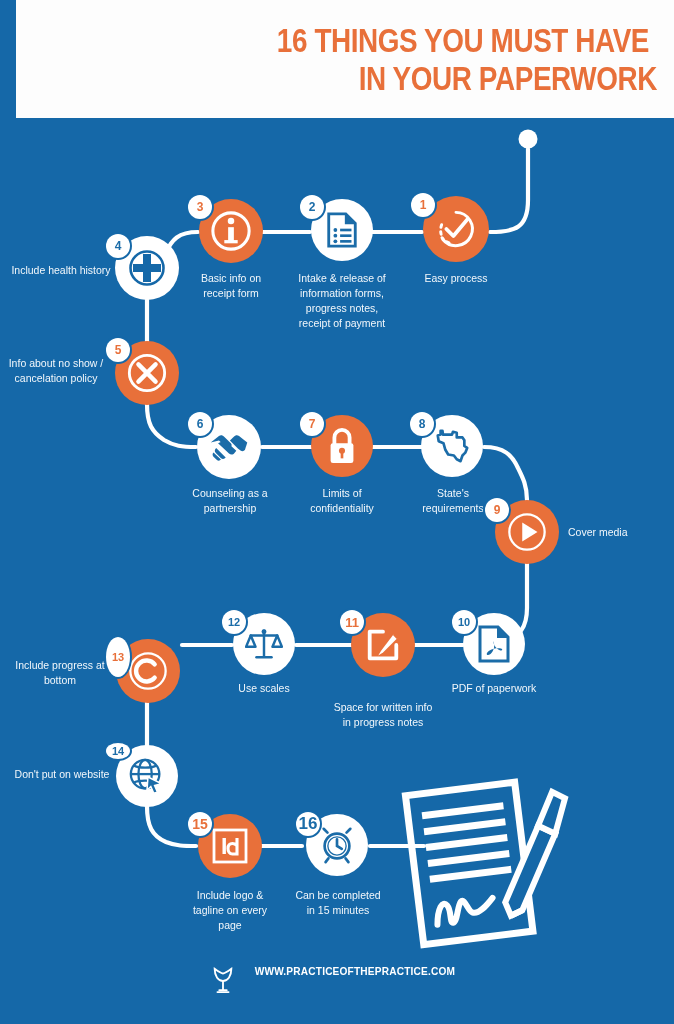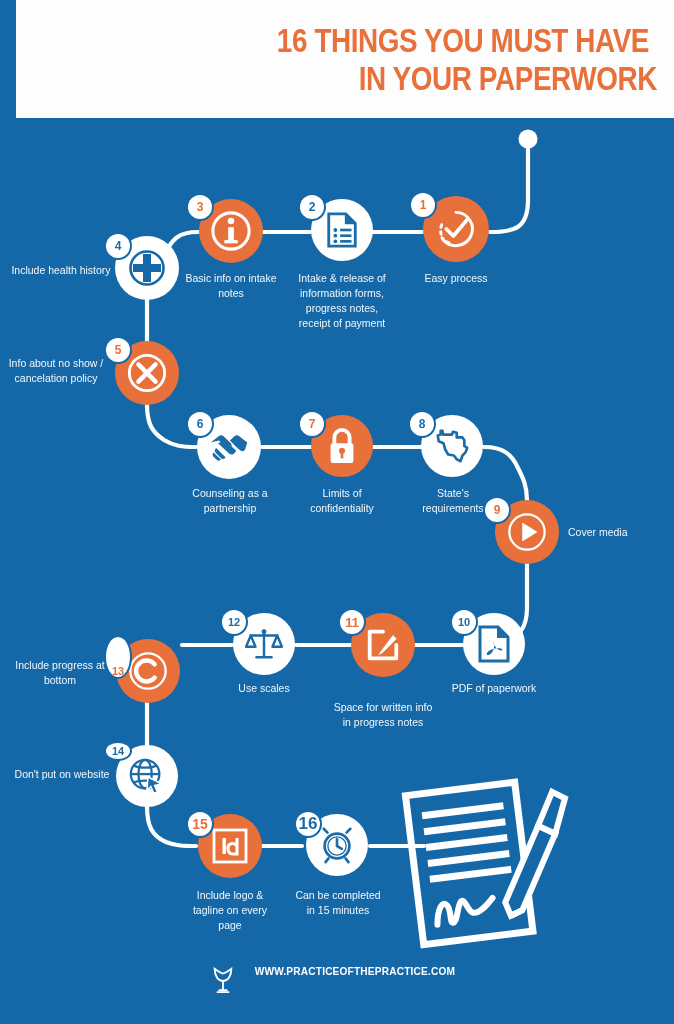--- a/index.html
+++ b/index.html
@@ -176,21 +176,21 @@
           <circle cx="22" cy="22" r="19" fill="none" stroke="#ffffff" stroke-width="3.2"></circle>
           <circle cx="22" cy="11.5" r="3.4" fill="#ffffff"></circle>
           <rect x="19" y="18" width="6" height="16" fill="#ffffff"></rect>
           <rect x="15" y="31.5" width="14" height="3.4" fill="#ffffff"></rect>
         </svg>
       </span>
     </div>
     <div class="badge orange-txt" style="left:188px;top:195px;width:24px;height:24px;font-size:12px;">
       <span>3</span>
     </div>
-    <div class="cap" style="left:184px;top:271px;width:94px;">Basic info on intake notes</div>
+    <div class="cap" style="left:184px;top:271px;width:94px;">Basic info on receipt form</div>
   </div>
 
   <div class="node">
     <div class="disc white" style="left:115px;top:236px;width:64px;height:64px;">
       <span>
         <svg width="46" height="46" viewBox="0 0 46 46">
           <circle cx="23" cy="23" r="21" fill="#ffffff"></circle>
           <circle cx="23" cy="23" r="16.5" fill="none" stroke="#1568a8" stroke-width="2.6"></circle>
           <path d="M19,9 L27,9 L27,19 L37,19 L37,27 L27,27 L27,37 L19,37 L19,27 L9,27 L9,19 L19,19 Z" fill="#1568a8"></path>
         </svg>
@@ -341,21 +341,21 @@
 
   <div class="node">
     <div class="disc orange" style="left:116px;top:639px;width:64px;height:64px;">
       <span>
         <svg width="42" height="42" viewBox="0 0 44 44">
           <circle cx="22" cy="22" r="18.5" fill="none" stroke="#ffffff" stroke-width="2.4"></circle>
           <path d="M29,15 A11,11 0 1 0 29,29" fill="none" stroke="#ffffff" stroke-width="4.6" stroke-linecap="round"></path>
         </svg>
       </span>
     </div>
-    <div class="badge orange-txt" style="left:106px;top:637px;width:24px;height:40px;font-size:11px;align-items:flex-end;">
+    <div class="badge orange-txt" style="left:106px;top:637px;width:24px;height:40px;font-size:11px;">
       <span>13</span>
     </div>
     <div class="cap" style="left:8px;top:658px;width:104px;">Include progress at bottom</div>
   </div>
 
   <div class="node">
     <div class="disc white" style="left:116px;top:745px;width:62px;height:62px;">
       <span>
         <svg width="40" height="40" viewBox="0 0 42 42">
           <g fill="none" stroke="#1b6ca8" stroke-width="2.4">

